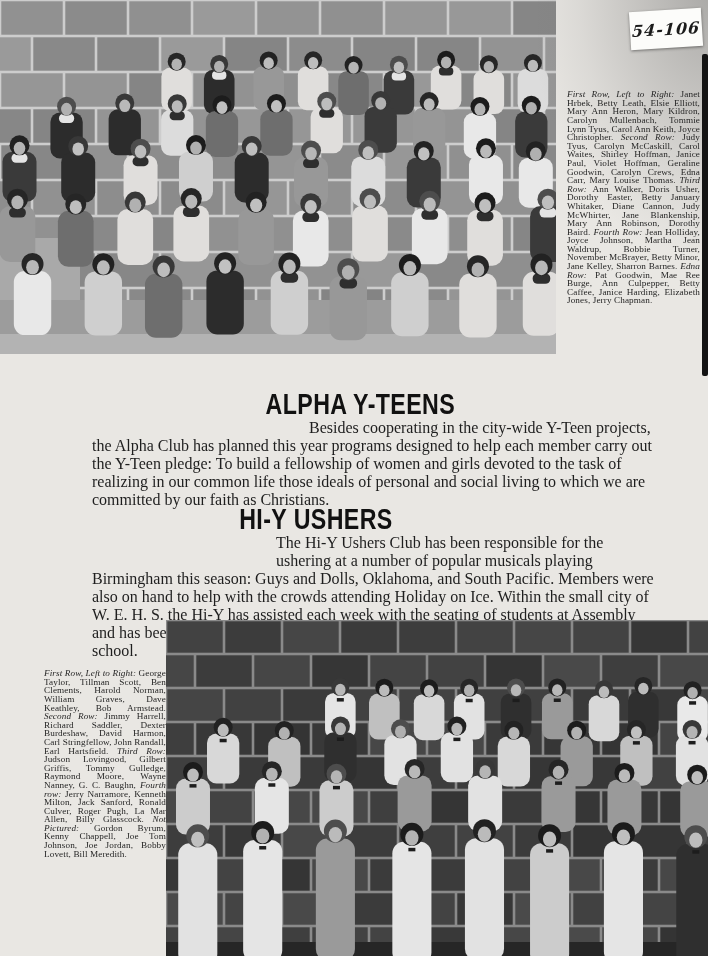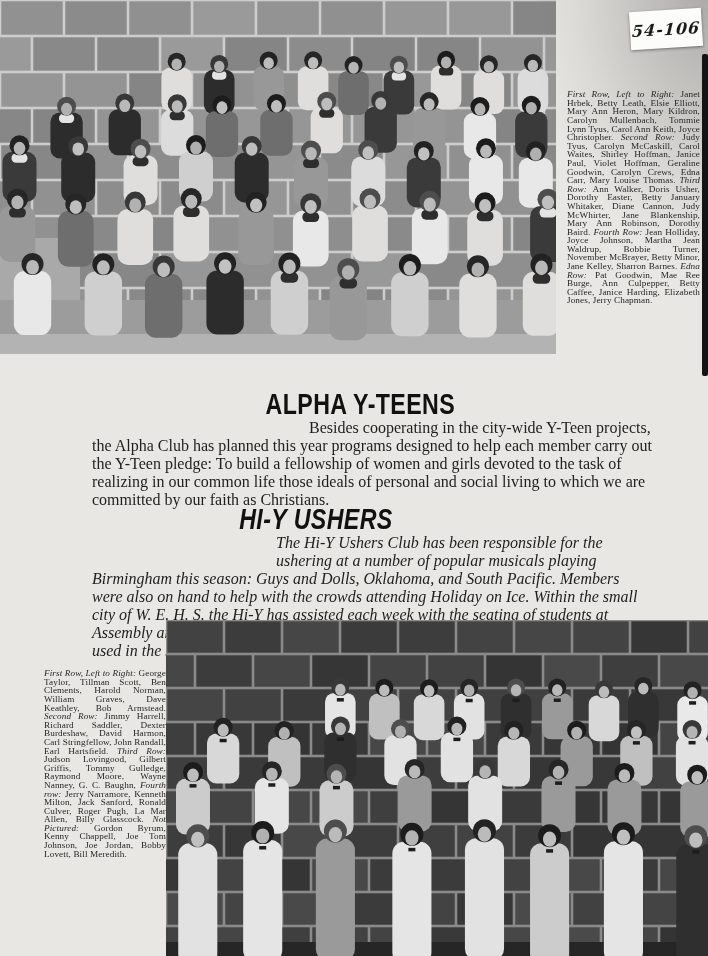--- a/index.html
+++ b/index.html
@@ -47,21 +47,21 @@
   }
   .cap em{font-style:italic;}
   .cap .cl::after{content:" ";}
   .cap .cn::after{content:" ";}
   .cap-right{left:567px;top:81px;width:133px;}
   .cap-left{left:36px;top:660px;width:122px;margin-left:8px;}
 
   
   .club{position:absolute;left:92px;width:562px;}
   .club-alpha{top:390px;}
-  .club-hiy{top:505px;font-style:italic;}
+  .club-hiy{top:505px;}
   .club .hd{float:left;height:41px;}
   .club-alpha .hd{width:217px;padding-top:6px;}
   .club-hiy .hd{width:184px;padding-top:7px;}
   .club h2{
     margin:0;font-family:"Liberation Sans",sans-serif;font-weight:700;
     font-size:29px;line-height:1;letter-spacing:.5px;color:#111;
     transform:scaleX(.8);transform-origin:0 50%;white-space:nowrap;
   }
   .club p{
     margin:0;font-size:15px;line-height:21.5px;text-align:justify;color:#1e1e1e;

